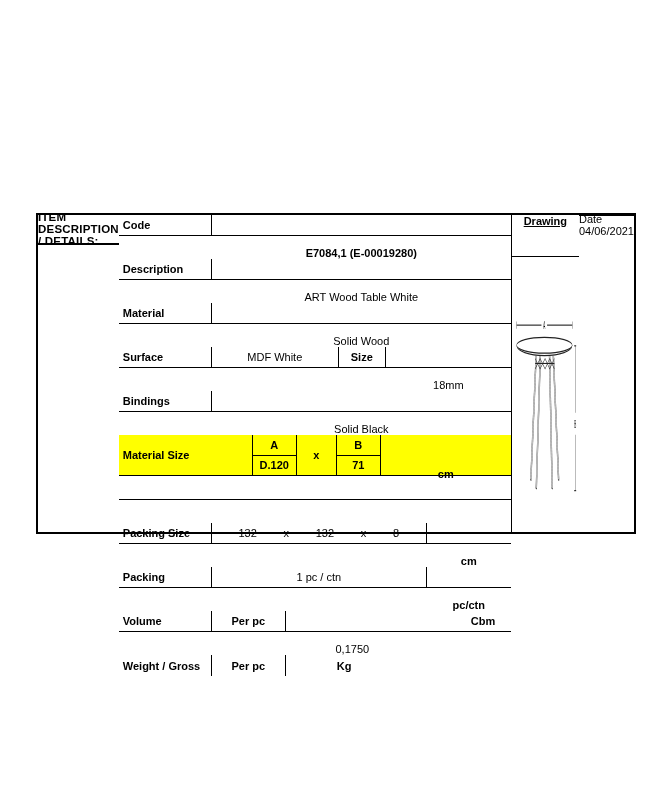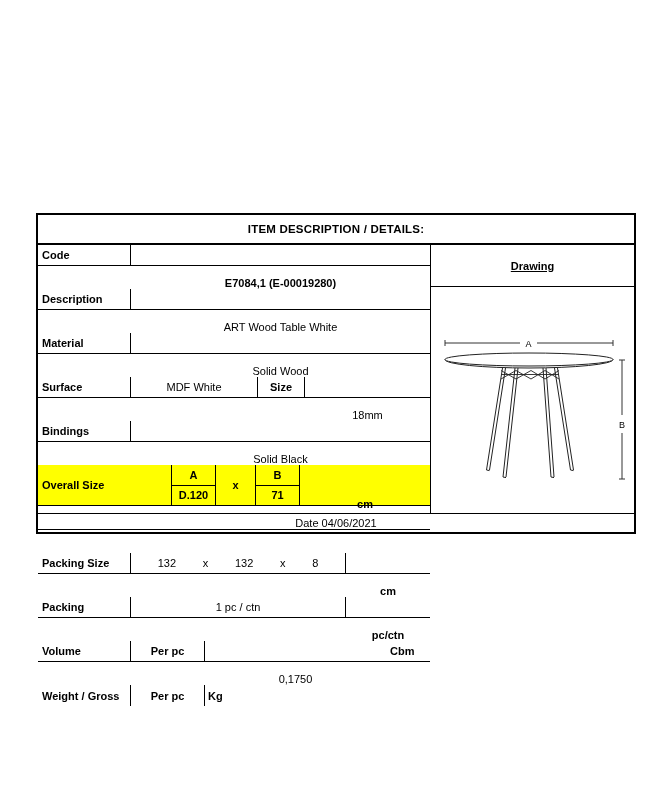--- a/index.html
+++ b/index.html
@@ -3,21 +3,21 @@
 <meta charset="utf-8">
 <style>
   html,body{margin:0;padding:0;}
   body{
     width:660px;height:812px;background:#ffffff;position:relative;
     font-family:"Liberation Sans",sans-serif;color:#000;
   }
   .sheet{
     position:absolute;left:36px;top:213px;width:600px;height:321px;
     border:2px solid #000;box-sizing:border-box;
-    display:flex;flex-direction:column;font-size:11px;background:#fff;
+    display:flex;flex-direction:row;font-size:11px;background:#fff;
   }
   .header-row{
     height:30px;flex:0 0 30px;border-bottom:2px solid #000;box-sizing:border-box;
     display:flex;align-items:center;justify-content:center;
     font-weight:bold;font-size:11.5px;letter-spacing:.2px;
   }
   .body{flex:1;display:flex;min-height:0;}
   .left{width:393px;flex:0 0 393px;border-right:1px solid #000;box-sizing:border-box;display:flex;flex-direction:column;gap:23px;}
   .right{flex:1;display:flex;flex-direction:column;min-width:0;}
   .r{display:flex;height:21px;flex:0 0 21px;border-bottom:1px solid #000;box-sizing:border-box;align-items:stretch;}
@@ -36,25 +36,25 @@
   .ab-col .top{flex:1;border-bottom:1px solid #000;display:flex;align-items:center;justify-content:center;}
   .ab-col .bot{flex:1;display:flex;align-items:center;justify-content:center;}
   .w40{width:40px;flex:0 0 40px;}
   
   .r-empty{flex:1 1 auto;height:auto;border-bottom:1px solid #000;}
   
   .w215{width:215px;flex:0 0 215px;}
   .dims{display:flex;justify-content:space-evenly;align-items:center;}
   .dims span{display:block;}
   .w74{width:74px;flex:0 0 74px;}
-  .w43u{width:43px;flex:0 0 43px;justify-content:flex-start;padding-left:3px;}
+  .w43u{width:43px;flex:0 0 43px;justify-content:flex-start;padding-left:3px;margin-left:48px;}
   .r-last{border-bottom:none;}
   
   .drawing-header{height:42px;flex:0 0 42px;border-bottom:1px solid #000;box-sizing:border-box;
-    display:flex;align-items:center;justify-content:center;font-weight:bold;text-decoration:underline;}
+    display:flex;justify-content:center;font-weight:bold;text-decoration:underline;}
   .drawing-canvas{flex:1;position:relative;min-height:0;}
   .drawing-canvas svg{position:absolute;left:0;top:0;width:100%;height:100%;display:block;}
   
   .date-row{height:19px;flex:0 0 19px;border-top:1px solid #000;box-sizing:border-box;
     display:flex;align-items:center;justify-content:center;font-weight:normal;}
   svg text{font-family:"Liberation Sans",sans-serif;font-size:9px;fill:#000;}
 </style>
 </head>
 <body>
 
@@ -90,21 +90,21 @@
         <div class="cell w47 br bold">Size</div>
         <div class="cell flexfill">18mm</div>
       </div>
 
       <div class="r">
         <div class="cell lbl br">Bindings</div>
         <div class="cell flexfill">Solid Black</div>
       </div>
 
       <div class="r r-yellow">
-        <div class="cell lbl-wide br">Overall Size</div>
+        <div class="cell lbl-wide br">Material Size</div>
         <div class="ab-col br">
           <div class="top">A</div>
           <div class="bot">D.120</div>
         </div>
         <div class="cell w40 br">x</div>
         <div class="ab-col br">
           <div class="top">B</div>
           <div class="bot">71</div>
         </div>
         <div class="cell flexfill">cm</div>

